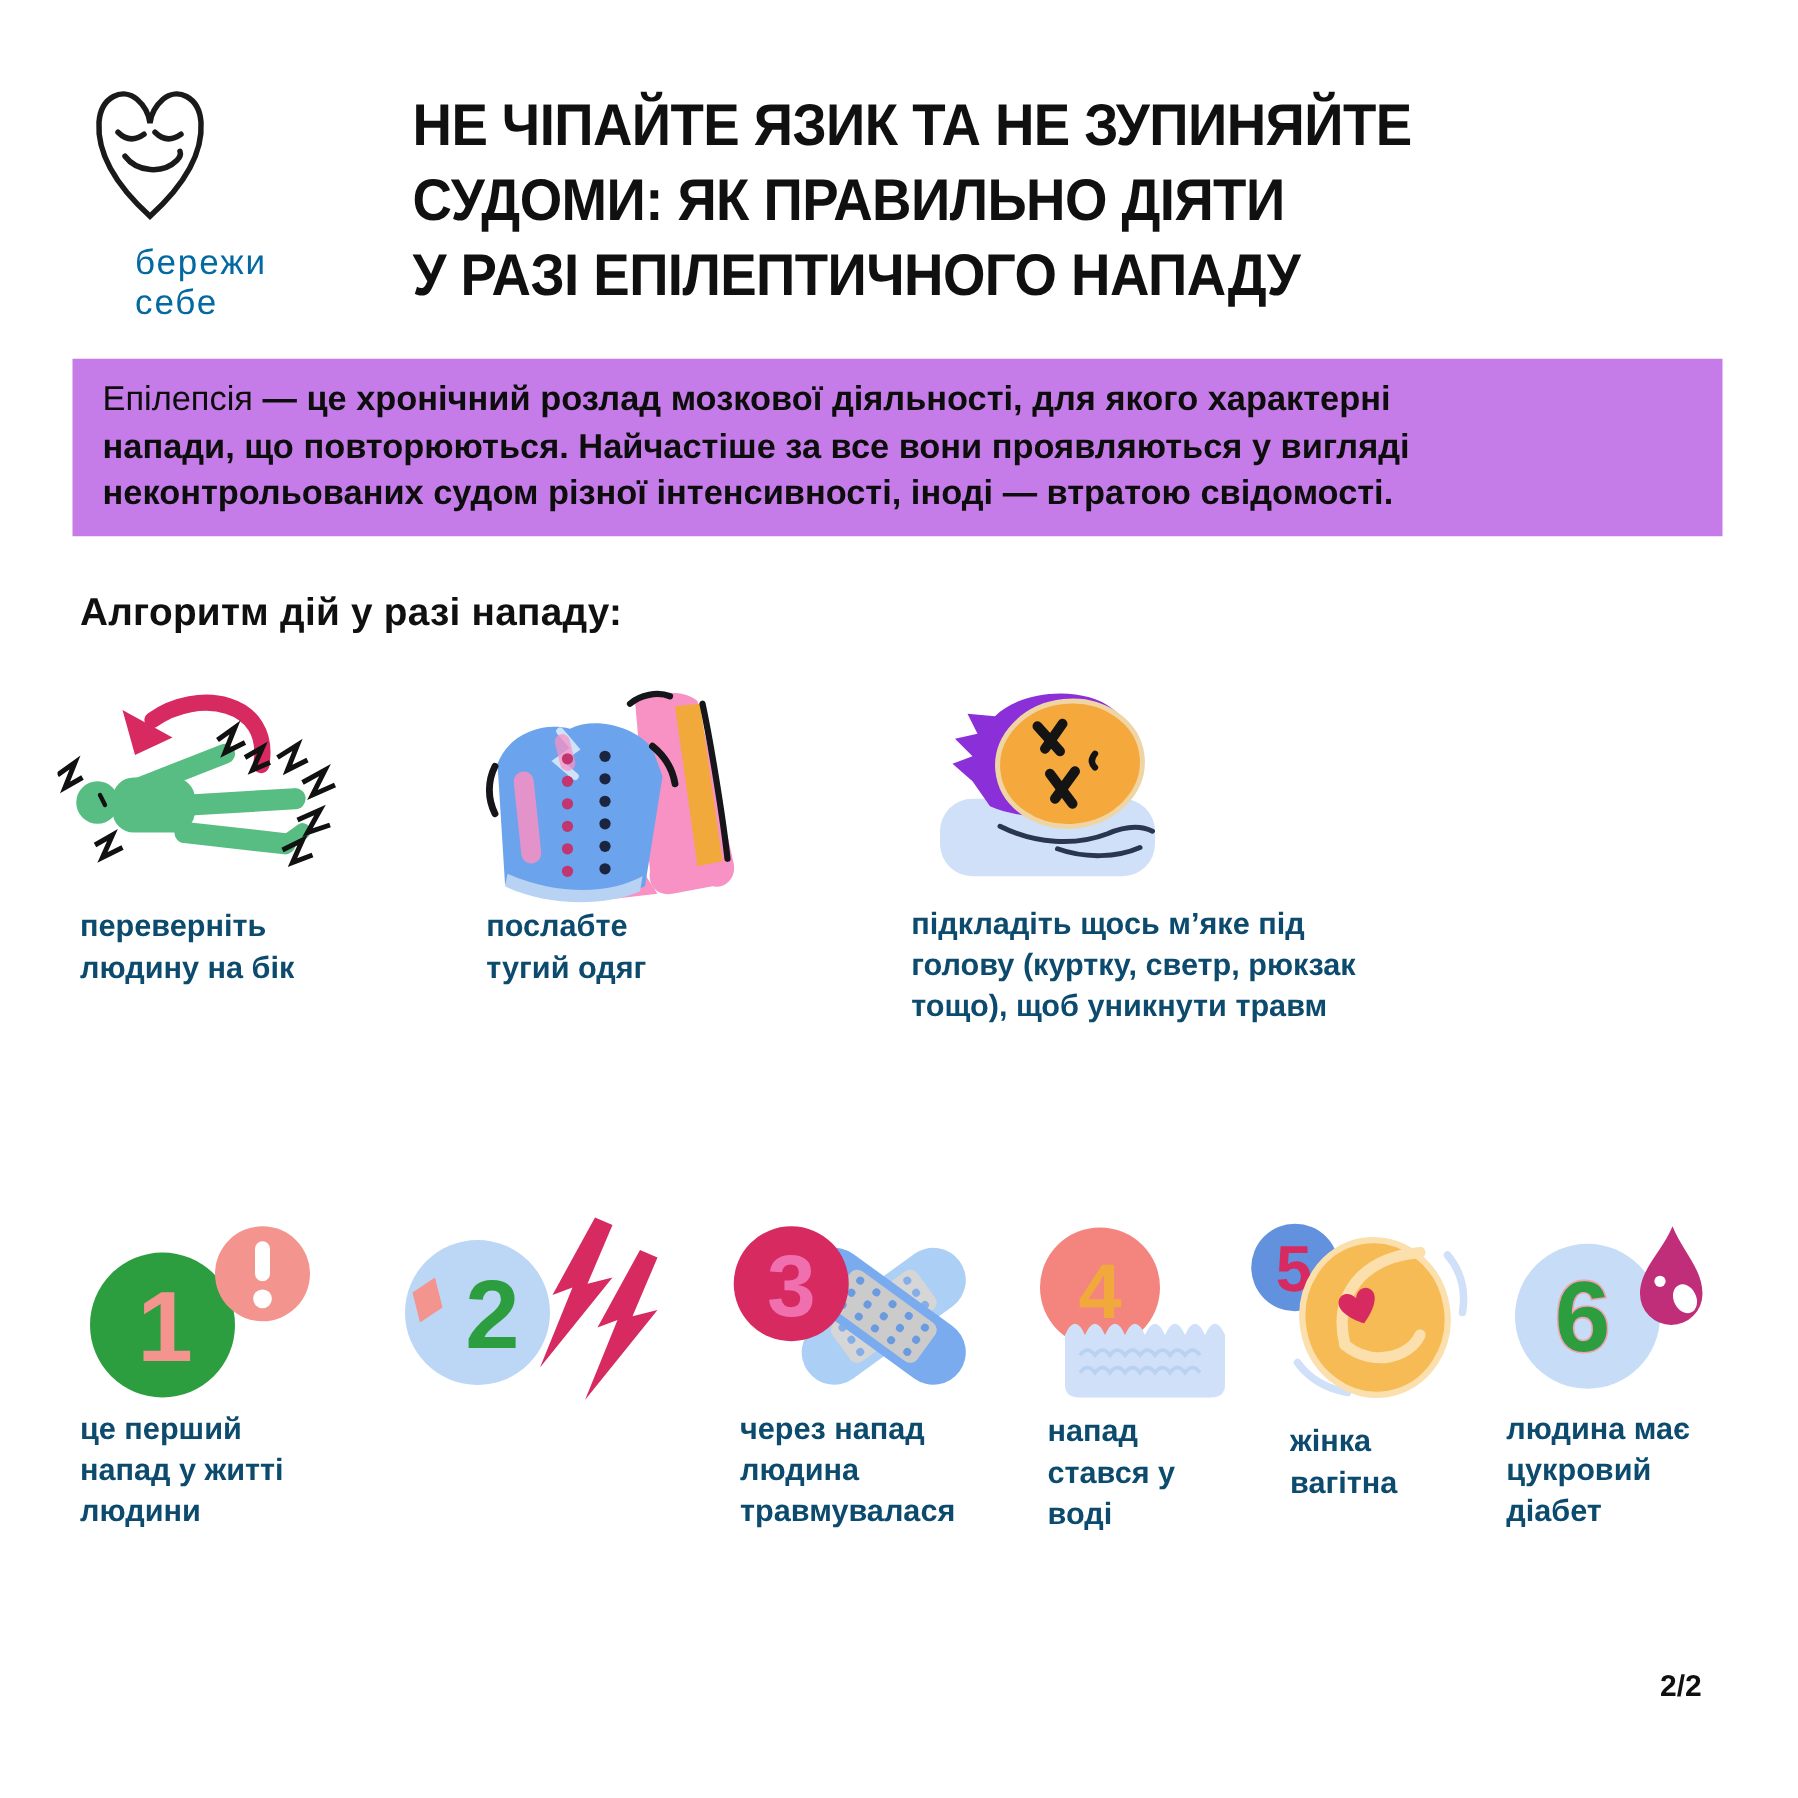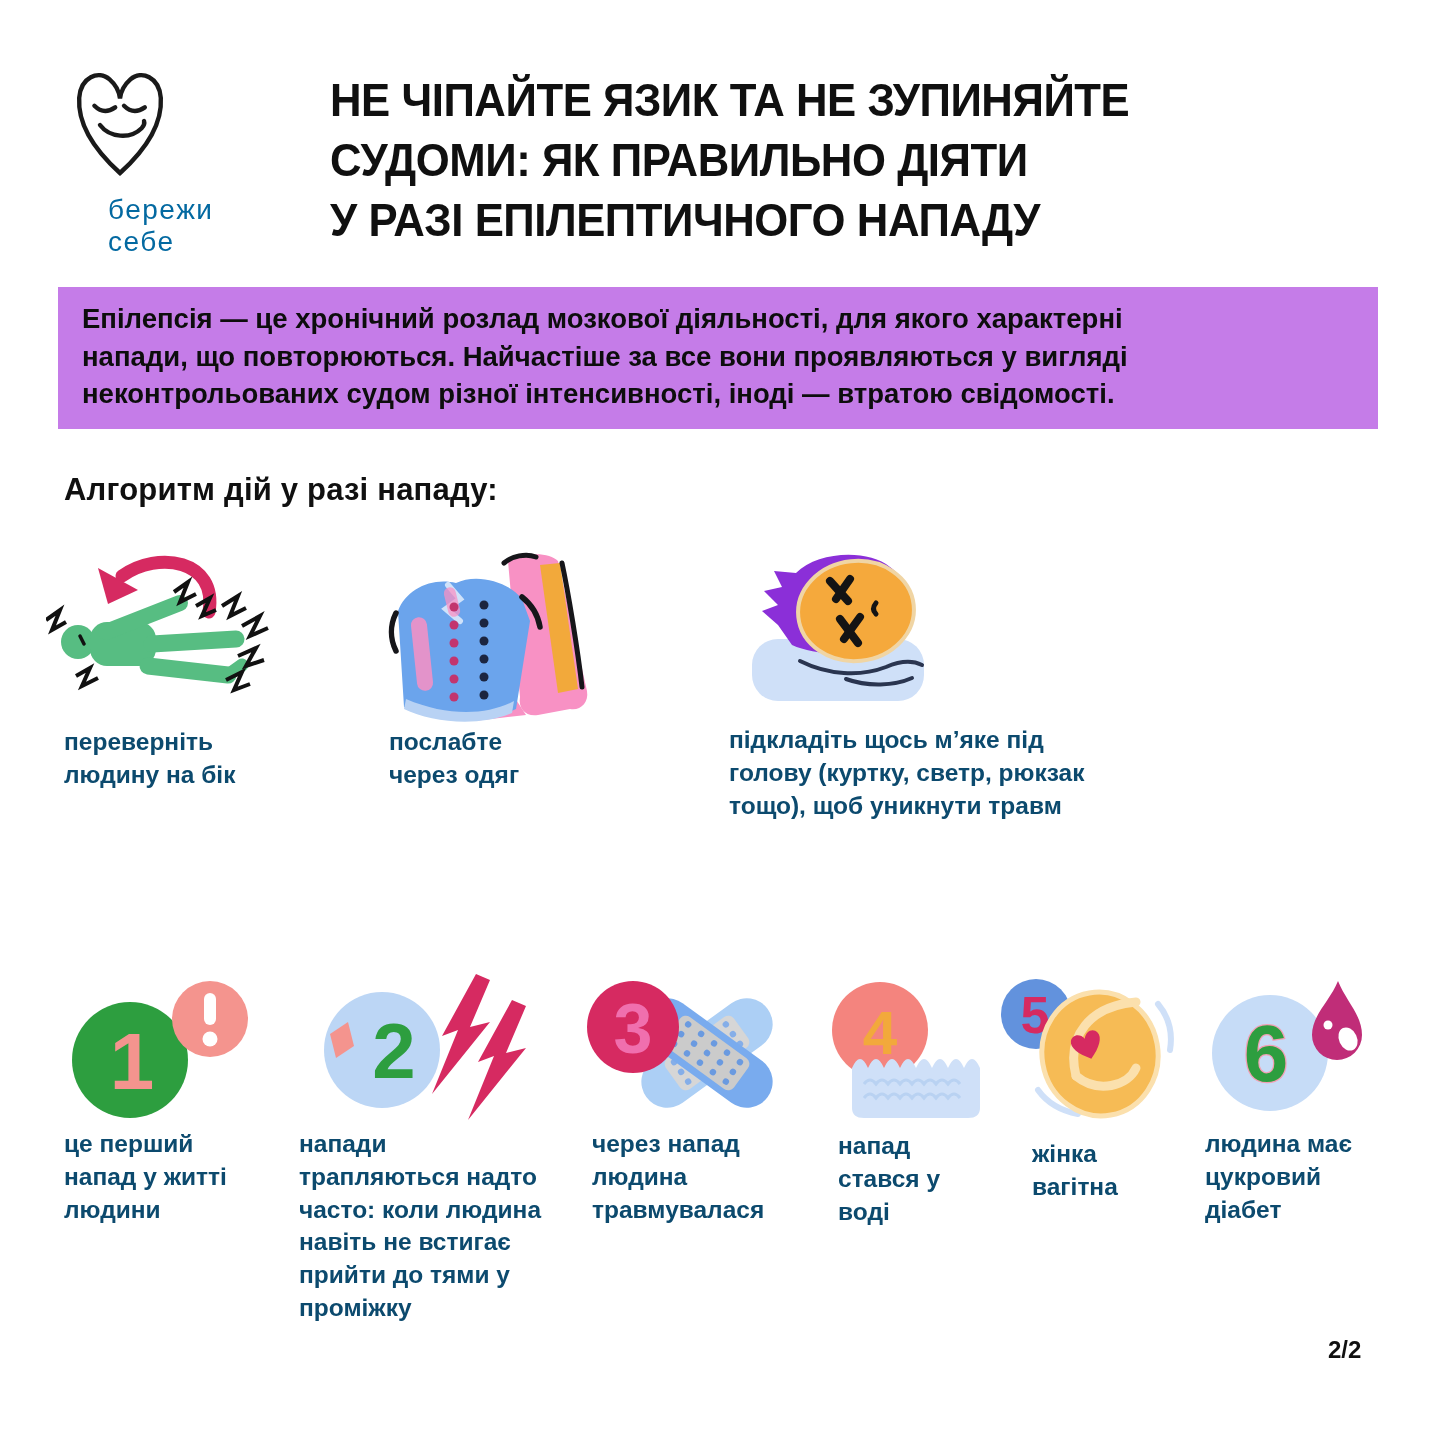--- a/index.html
+++ b/index.html
@@ -17,21 +17,21 @@
   
   .title { position:absolute; left:330px; top:70px; font-size:47px; font-weight:700;
     line-height:60px; letter-spacing:-0.5px; color:#101010;
     transform:scaleX(0.93); transform-origin:left top; }
   .title span { display:block; }
   
   .intro { position:absolute; left:58px; top:287px; width:1320px; min-height:133px;
     padding:13px 24px 16px; background:#c57ce8; }
   .intro p { font-size:27.5px; line-height:1.37; font-weight:600; color:#0d0d0d;
     white-space:pre-line; }
-  .intro b { font-weight:700; }
+  .intro b { font-weight:400; }
   
   .sec-h { position:absolute; font-size:31px; font-weight:800; color:#101010;
     line-height:1.42; white-space:pre-line; letter-spacing:0.2px; }
   .h-algo { left:64px; top:468px; }
   .h-check { left:64px; top:853px; }
   
   .icon { position:absolute; }
   .i-step1 { left:46px;  top:548px; width:238px; height:180px; }
   .i-step2 { left:388px; top:550px; width:215px; height:174px; }
   .i-step3 { left:748px; top:546px; width:190px; height:162px; }
@@ -163,21 +163,21 @@
       </g>
       <path d="M128,56 q-5,6 0,11" stroke="#141414" stroke-width="5" fill="none" stroke-linecap="round"></path>
       <path d="M52,114 C80,128 112,130 138,120 C152,114 164,113 174,118" stroke="#2a3550" stroke-width="4" fill="none" stroke-linecap="round"></path>
       <path d="M98,132 C120,140 146,139 164,131" stroke="#2a3550" stroke-width="4" fill="none" stroke-linecap="round"></path>
     </svg>
   </div>
 
   <p class="caption cap-s1">переверніть
 людину на бік</p>
   <p class="caption cap-s2">послабте
-через одяг</p>
+тугий одяг</p>
   <p class="caption cap-s3">підкладіть щось м’яке під
 голову (куртку, светр, рюкзак
 тощо), щоб уникнути травм</p>
 
 
   <div class="icon i-c1">
     <svg viewBox="0 0 200 150">
       <circle cx="72" cy="85" r="58" fill="#2d9e3f"></circle>
       <text class="num-glyph" x="74" y="114" text-anchor="middle" font-size="80" font-weight="800" fill="#f4948e">1</text>
       <circle cx="152" cy="44" r="38" fill="#f4948e"></circle>
@@ -280,26 +280,20 @@
       <text class="num-glyph" x="68" y="106" text-anchor="middle" font-size="80" font-weight="800" fill="#2d9e3f" stroke="#f2a0b4" stroke-width="2.5" paint-order="stroke">6</text>
       <path d="M140,6 C148,26 164,40 164,60 A25,25 0 1,1 114,60 C114,40 132,26 140,6 Z" fill="#c02d78"></path>
       <ellipse cx="150" cy="64" rx="9" ry="12" fill="#ffffff" transform="rotate(-25 150 64)"></ellipse>
       <circle cx="130" cy="50" r="4.5" fill="#ffffff"></circle>
     </svg>
   </div>
 
   <p class="caption cap-c1">це перший
 напад у житті
 людини</p>
-  <p class="caption cap-c2">напади
-трапляються надто
-часто: коли людина
-навіть не встигає
-прийти до тями у
-проміжку</p>
   <p class="caption cap-c3">через напад
 людина
 травмувалася</p>
   <p class="caption cap-c4">напад
 стався у
 воді</p>
   <p class="caption cap-c5">жінка
 вагітна</p>
   <p class="caption cap-c6">людина має
 цукровий

